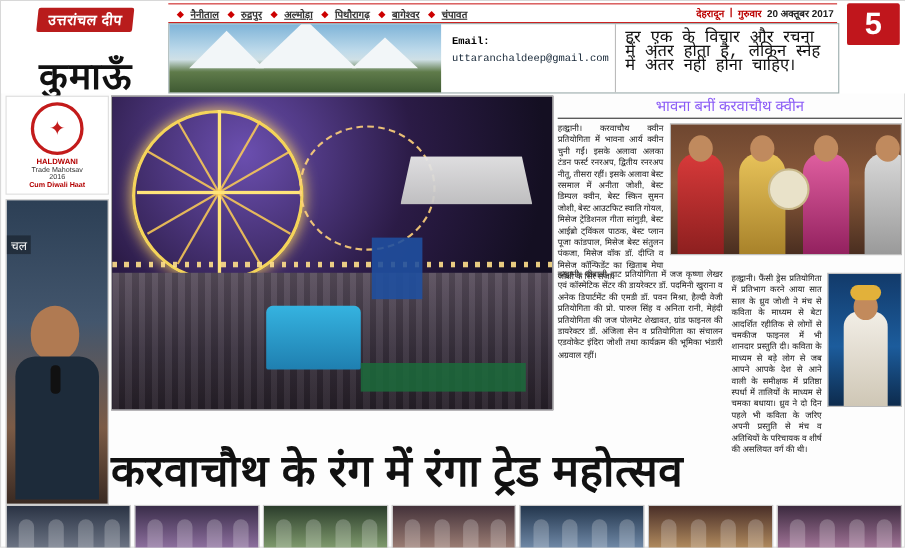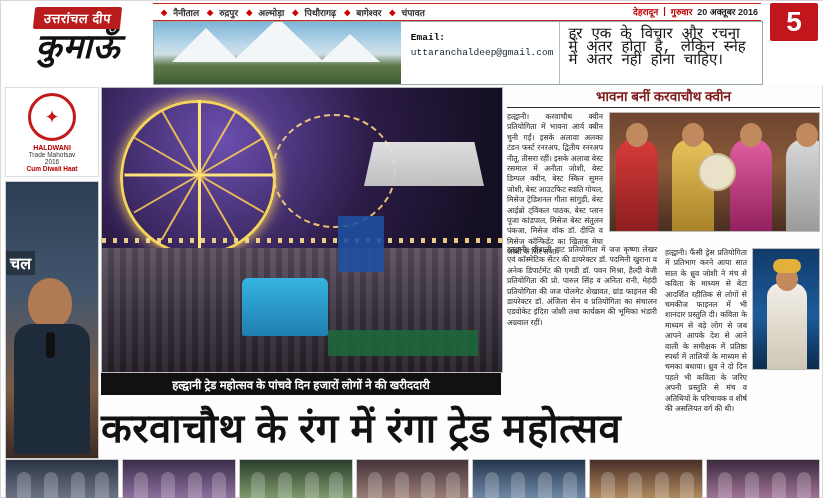--- a/index.html
+++ b/index.html
@@ -29,32 +29,31 @@
   .logo-top{
     display:inline-block;
     background:#b91c1c;color:#fff;
     font-weight:bold;font-size:13px;letter-spacing:.5px;
     padding:2px 10px;border-radius:2px;
     transform:skewX(-6deg);
     margin-top:4px;
   }
   .logo-main{
     font-size:34px;font-weight:bold;color:#111;
-    line-height:34px;margin-top:0;
+    line-height:34px;margin-top:24px;
     letter-spacing:1px;
-    font-style:italic;
   }
   .strip-top{
     position:absolute;left:152px;top:2px;width:608px;height:16px;
     border-top:1px solid #c22;border-bottom:1px solid #c22;
     display:flex;align-items:center;
     font-size:9px;color:#b00;font-weight:bold;
   }
   .strip-top .bullet{color:#c00;margin:0 6px 0 8px;font-size:8px;}
-  .strip-top .city{color:#333;}
+  .strip-top .city{color:#333;text-decoration:underline;}
   .dateline{
     position:absolute;right:66px;top:2px;height:16px;
     display:flex;align-items:center;gap:5px;
     font-size:9px;font-weight:bold;color:#b00;
   }
   .dateline .dt{color:#222;}
   .pagebox{
     position:absolute;right:6px;top:2px;width:48px;height:38px;
     background:#c0161c;color:#fff;
     font-size:28px;font-weight:bold;
@@ -126,22 +125,22 @@
     background:#b07a52;
   }
   .ad-photo .torso{
     position:absolute;left:8px;top:142px;width:76px;height:130px;border-radius:18px 18px 0 0;
     background:#1d2b3a;
   }
   .ad-photo .mic{
     position:absolute;left:40px;top:150px;width:9px;height:26px;border-radius:4px;background:#111;
   }
   .ad-photo .tag{
-    position:absolute;left:0;top:32px;font-size:16px;font-weight:bold;color:#fff;
-    background:rgba(0,0,0,.35);padding:1px 4px;margin-top:37px;
+    position:absolute;left:0;top:32px;font-size:11px;font-weight:normal;color:#fff;
+    background:rgba(0,0,0,.35);padding:1px 4px;
   }
 
   
   .centerphoto{
     position:absolute;left:100px;top:0;width:400px;height:284px;
     border:1px solid #bbb;overflow:hidden;
     background:#120d1a;
   }
   .cp-sky{position:absolute;inset:0;background:
       radial-gradient(circle at 30% 18%, #6b4fb0 0%, #2b1b46 42%, #140f22 75%);}
@@ -197,21 +196,21 @@
     position:absolute;left:100px;top:312px;width:612px;height:54px;
     display:flex;align-items:center;
     font-size:40px;font-weight:bold;color:#111;letter-spacing:.5px;
     white-space:nowrap;
   }
 
   
   .rightcol{position:absolute;left:506px;top:0;width:313px;height:308px;}
   .story{position:relative;}
   .story-title{
-    text-align:center;font-size:13.5px;font-weight:bold;color:#7f1d1d;
+    text-align:center;font-size:13.5px;font-weight:normal;color:#8b5cf6;
     border-bottom:1px solid #333;padding-bottom:2px;margin-bottom:4px;
   }
   .story-body{
     font-size:7.6px;line-height:10.4px;color:#1a1a1a;text-align:justify;
   }
   .story1{position:absolute;left:0;top:0;width:313px;height:152px;}
   .story1 .row{display:flex;gap:6px;margin-top:3px;}
   .story1 .txt{width:96px;font-family:Liberation Serif, serif;}
   .story1 .pic{
     flex:1;height:118px;border:1px solid #bbb;overflow:hidden;position:relative;
@@ -290,21 +289,21 @@
       <span class="bullet">◆</span>
       <span class="city">बागेश्वर</span>
       <span class="bullet">◆</span>
       <span class="city">चंपावत</span>
     </div>
 
     <div class="dateline">
       <span>देहरादून</span>
       <span>|</span>
       <span>गुरुवार</span>
-      <span class="dt">20 अक्तूबर 2016</span>
+      <span class="dt">20 अक्तूबर 2017</span>
     </div>
 
     <div class="pagebox">5</div>
 
     <div class="head-banner">
       <div class="banner-photo">
         <span class="peak p1"></span>
         <span class="peak p2"></span>
         <span class="peak p3"></span>
       </div>
@@ -346,21 +345,20 @@
       </span>
       <span class="cp-ride"></span>
       <span class="cp-tent"></span>
       <span class="cp-lightline"></span>
       <span class="cp-crowd"></span>
       <span class="cp-slide"></span>
       <span class="cp-blue-panel"></span>
       <span class="cp-green"></span>
     </div>
 
-    <div class="caption">हल्द्वानी ट्रेड महोत्सव के पांचवे दिन हजारों लोगों ने की खरीददारी</div>
     <div class="headline">करवाचौथ के रंग में रंगा ट्रेड महोत्सव</div>
 
     <div class="rightcol">
 
       <div class="story story1">
         <div class="story-title">भावना बनीं करवाचौथ क्वीन</div>
         <div class="row">
           <div class="story-body txt">हल्द्वानी। करवाचौथ क्वीन प्रतियोगिता में भावना आर्य क्वीन चुनी गईं। इसके अलावा अलका टंडन फर्स्ट रनरअप, द्वितीय रनरअप नीतू, तीसरा रहीं। इसके अलावा बेस्ट रसमाल में अनीता जोशी, बेस्ट डिम्पल क्वीन, बेस्ट स्किन सुमन जोशी, बेस्ट आउटफिट स्वाति गोयल, मिसेज ट्रेडिशनल गीता सांगुड़ी, बेस्ट आईब्रो ट्विंकल पाठक, बेस्ट प्लान पूजा कांडपाल, मिसेज बेस्ट संतुलन पंकजा, मिसेज वॉक डॉ. दीप्ति व मिसेज कॉन्फिडेंट का खिताब मेघा जोशी के सिर सजा।</div>
           <div class="pic">
             <span class="s1-lady s1-a">

